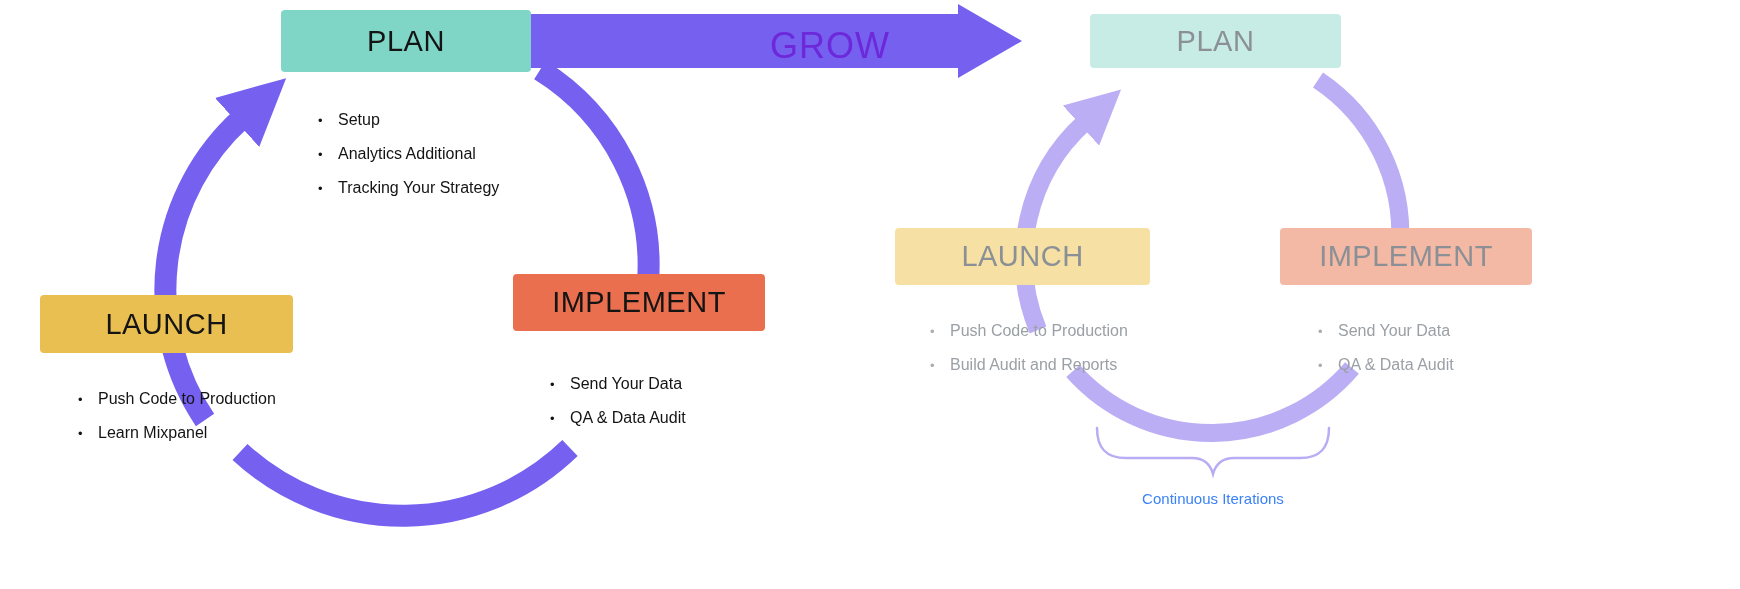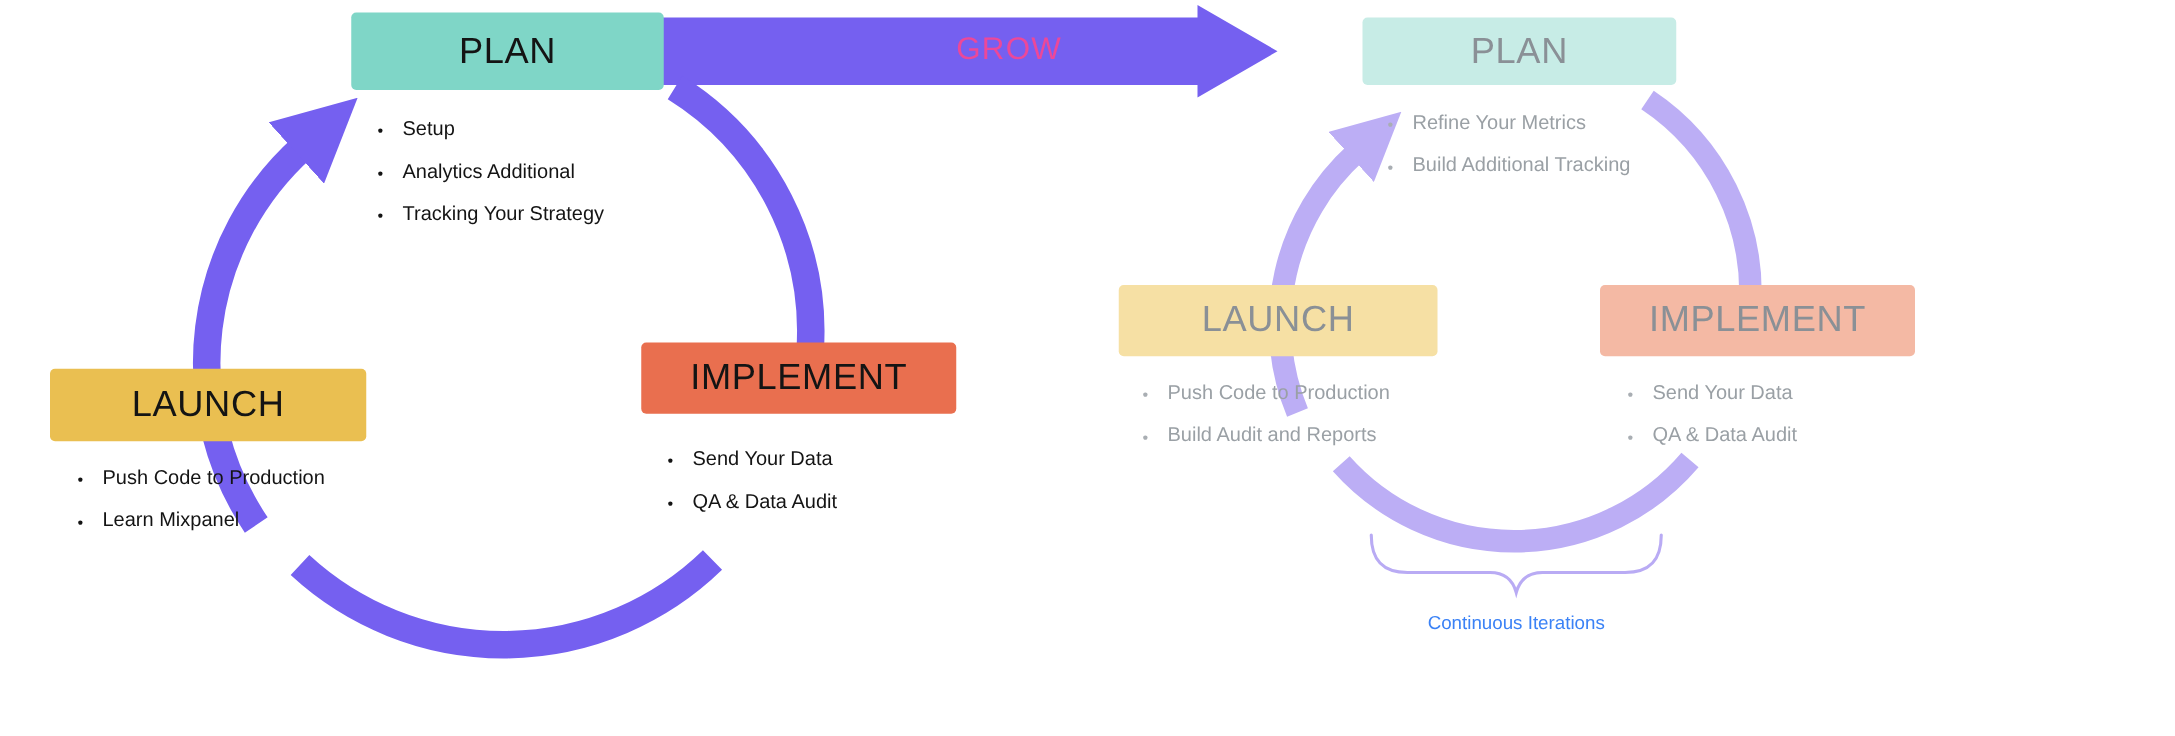--- a/index.html
+++ b/index.html
@@ -14,30 +14,30 @@
   .box{
     position:absolute;display:flex;align-items:center;justify-content:center;
     font-weight:400;font-size:29px;letter-spacing:0.5px;border-radius:4px;
   }
   .plan-left{left:281px;top:10px;width:250px;height:62px;background:#7FD6C7;color:#141414;}
   .implement-left{left:513px;top:274px;width:252px;height:57px;background:#E96F4F;color:#141414;}
   .launch-left{left:40px;top:295px;width:253px;height:58px;background:#EABF51;color:#141414;}
   .plan-right{left:1090px;top:14px;width:251px;height:54px;background:#C7ECE6;color:#8A9096;}
   .launch-right{left:895px;top:228px;width:255px;height:57px;background:#F6E0A4;color:#8A9096;}
   .implement-right{left:1280px;top:228px;width:252px;height:57px;background:#F4B9A4;color:#8A9096;}
-  .list{position:absolute;margin:0;padding:0;list-style:none;}
+  .list{position:absolute;margin:16px;padding:0;list-style:none;}
   .list li{position:relative;padding-left:22px;margin-bottom:15px;font-size:16px;line-height:19px;white-space:nowrap;}
   .list li::before{content:"\2022";position:absolute;left:2px;top:1px;font-size:13px;}
   .dark li{color:#141414;}
   .dark li::before{color:#141414;}
   .muted li{color:#9AA0A5;}
   .muted li::before{color:#A9AEB3;}
   .grow-label{
-    position:absolute;left:765px;top:25px;width:130px;text-align:left;
-    color:#ec4899;font-size:25px;letter-spacing:1px;font-weight:400;
+    position:absolute;left:765px;top:25px;width:130px;text-align:center;
+    color:#6d28d9;font-size:36px;letter-spacing:1px;font-weight:400;
   }
   .caption{
     position:absolute;left:1113px;top:490px;width:200px;text-align:center;
     color:#3b82f6;font-size:15px;
   }
 </style>
 </head>
 <body>
 
 <div class="stage">
@@ -80,24 +80,20 @@
     <li>QA &amp; Data Audit</li>
   </ul>
 
   <div class="box launch-left">LAUNCH</div>
   <ul class="list dark" style="left:60px;top:373px;">
     <li>Push Code to Production</li>
     <li>Learn Mixpanel</li>
   </ul>
 
   <div class="box plan-right">PLAN</div>
-  <ul class="list muted" style="left:1108px;top:89px;">
-    <li>Refine Your Metrics</li>
-    <li>Build Additional Tracking</li>
-  </ul>
 
   <div class="box launch-right">LAUNCH</div>
   <ul class="list muted" style="left:912px;top:305px;">
     <li>Push Code to Production</li>
     <li>Build Audit and Reports</li>
   </ul>
 
   <div class="box implement-right">IMPLEMENT</div>
   <ul class="list muted" style="left:1300px;top:305px;">
     <li>Send Your Data</li>

